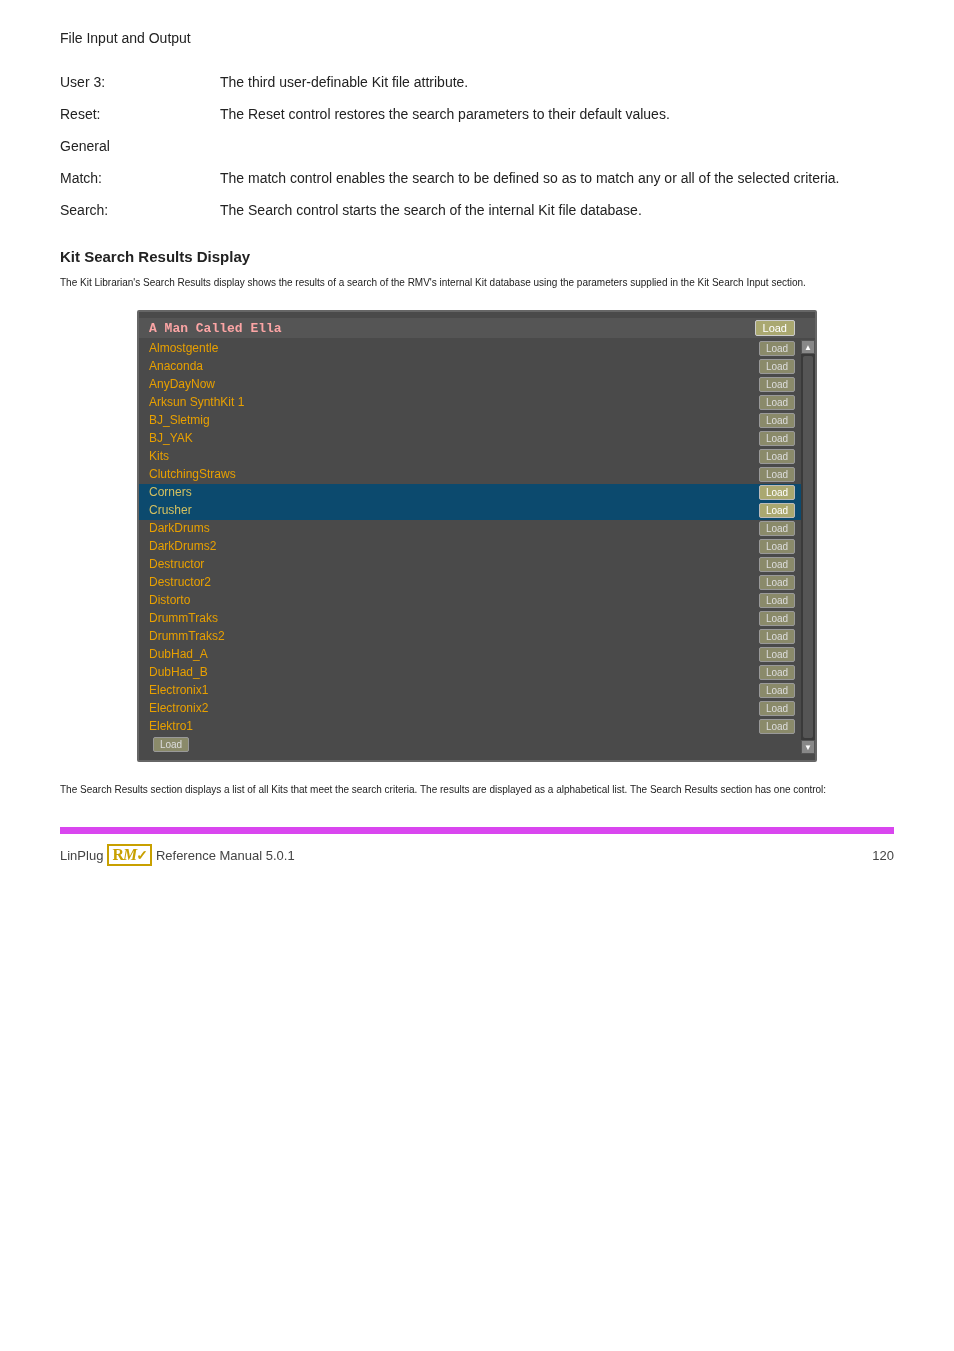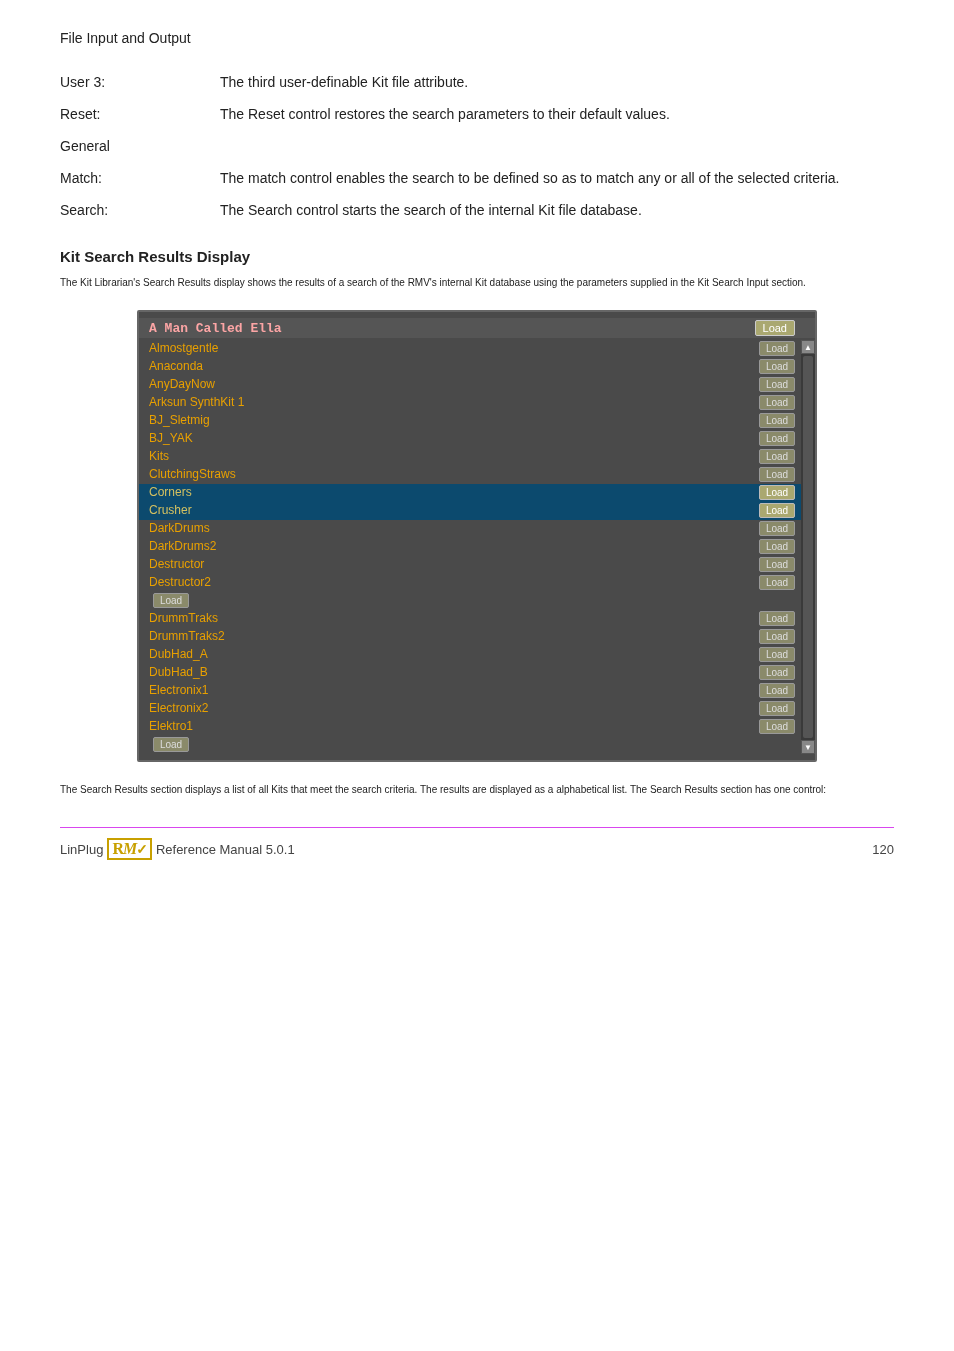--- a/index.html
+++ b/index.html
@@ -153,21 +153,21 @@
       color: #fff;
       font-size: 11px;
       padding: 1px 7px;
       border: 1px solid #ccc;
       border-radius: 2px;
       font-family: Arial, sans-serif;
     }
 
     .footer {
       margin-top: 30px;
-      border-top: 1px solid #d946ef;
+      border-top: 7px solid #d946ef;
       padding-top: 10px;
       display: flex;
       justify-content: space-between;
       align-items: center;
     }
     .footer-left {
       font-size: 13px;
       color: #444;
       display: flex;
       align-items: center;
@@ -289,20 +289,21 @@
         </div>
         <div class="kit-row">
           <span class="kit-name orange">Destructor</span>
           <span class="load-btn">Load</span>
         </div>
         <div class="kit-row">
           <span class="kit-name orange">Destructor2</span>
           <span class="load-btn">Load</span>
         </div>
         <div class="kit-row">
+          <span class="kit-name orange">Distorto</span>
           <span class="load-btn">Load</span>
         </div>
         <div class="kit-row">
           <span class="kit-name orange">DrummTraks</span>
           <span class="load-btn">Load</span>
         </div>
         <div class="kit-row">
           <span class="kit-name orange">DrummTraks2</span>
           <span class="load-btn">Load</span>
         </div>

